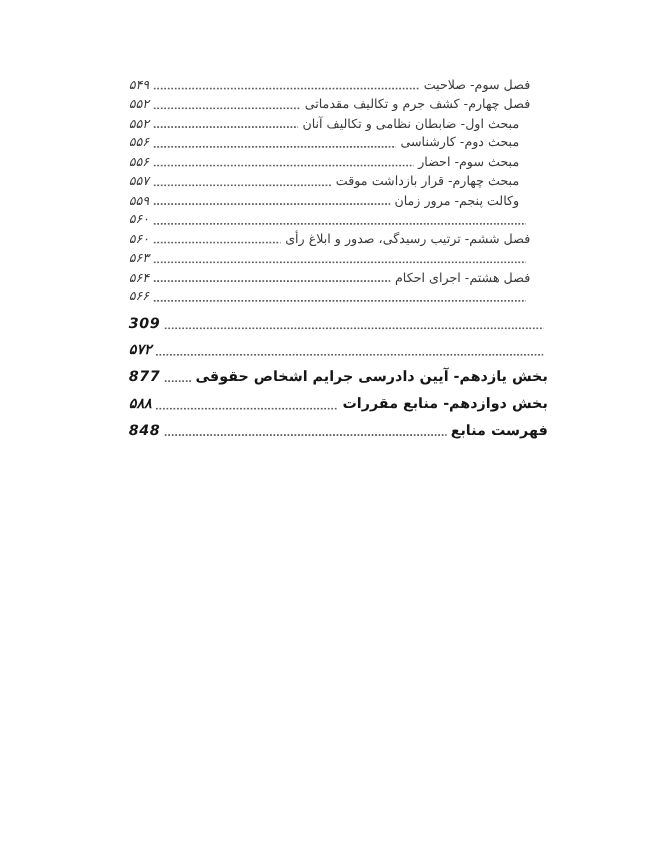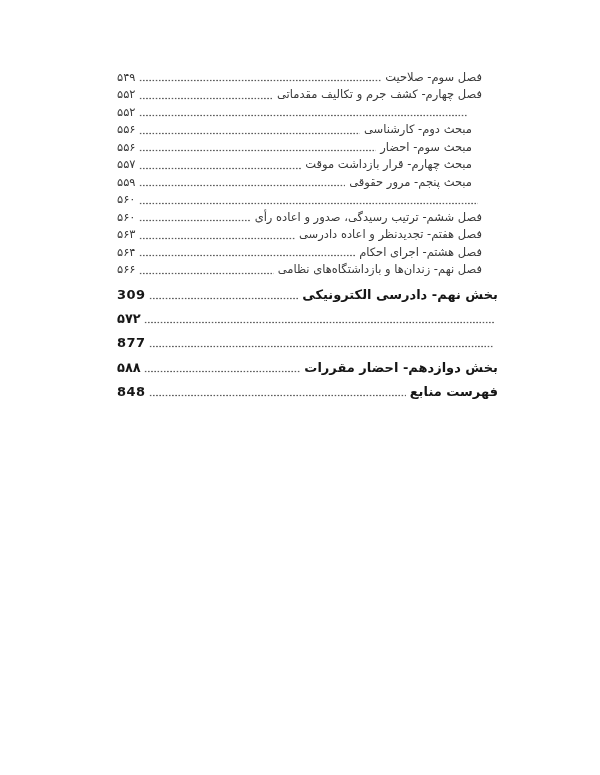--- a/index.html
+++ b/index.html
@@ -28,21 +28,21 @@
   }
   .toc-row {
     display: flex;
     align-items: center;
     height: 17.5px;
     color: #3a3a3a;
     font-size: 11.5px;
     white-space: nowrap;
   }
   .toc-row .title  { flex: 0 0 auto; }
-  .toc-row .pagenum { flex: 0 0 auto; letter-spacing: 0.5px; }
+  .toc-row .pagenum { flex: 0 0 auto; letter-spacing: 0.5px; font-style: italic; }
   .toc-row .leader {
     flex: 1 1 auto;
     min-width: 8px;
     height: 3px;
     margin-inline: 4px 3px;
     transform: translateY(4px);
     background-image: radial-gradient(circle, #5c5c5c 0.9px, rgba(0,0,0,0) 1.1px);
     background-size: 3.2px 3px;
     background-repeat: repeat-x;
     background-position: left center;
@@ -68,82 +68,81 @@
     <span class="title">فصل سوم- صلاحیت</span>
     <span class="leader"></span>
     <span class="pagenum">۵۴۹</span>
   </div>
       <div class="toc-row level-chapter">
     <span class="title">فصل چهارم- کشف جرم و تکالیف مقدماتی</span>
     <span class="leader"></span>
     <span class="pagenum">۵۵۲</span>
   </div>
       <div class="toc-row level-topic">
+    <span class="title">مبحث اول- ضابطان نظامی و تکالیف آنان</span>
     <span class="leader"></span>
     <span class="pagenum">۵۵۲</span>
   </div>
       <div class="toc-row level-topic">
     <span class="title">مبحث دوم- کارشناسی</span>
     <span class="leader"></span>
     <span class="pagenum">۵۵۶</span>
   </div>
       <div class="toc-row level-topic">
     <span class="title">مبحث سوم- احضار</span>
     <span class="leader"></span>
     <span class="pagenum">۵۵۶</span>
   </div>
       <div class="toc-row level-topic">
     <span class="title">مبحث چهارم- قرار بازداشت موقت</span>
     <span class="leader"></span>
     <span class="pagenum">۵۵۷</span>
   </div>
       <div class="toc-row level-topic">
-    <span class="title">مبحث پنجم- مرور حقوقی</span>
+    <span class="title">وکالت پنجم- مرور زمان</span>
     <span class="leader"></span>
     <span class="pagenum">۵۵۹</span>
   </div>
       <div class="toc-row level-chapter">
     <span class="leader"></span>
     <span class="pagenum">۵۶۰</span>
   </div>
       <div class="toc-row level-chapter">
-    <span class="title">فصل ششم- ترتیب رسیدگی، صدور و اعاده رأی</span>
+    <span class="title">فصل ششم- ترتیب رسیدگی، صدور و ابلاغ رأی</span>
     <span class="leader"></span>
     <span class="pagenum">۵۶۰</span>
   </div>
       <div class="toc-row level-chapter">
-    <span class="title">فصل هفتم- تجدیدنظر و اعاده دادرسی</span>
     <span class="leader"></span>
     <span class="pagenum">۵۶۳</span>
   </div>
       <div class="toc-row level-chapter">
     <span class="title">فصل هشتم- اجرای احکام</span>
     <span class="leader"></span>
     <span class="pagenum">۵۶۴</span>
   </div>
       <div class="toc-row level-chapter">
-    <span class="title">فصل نهم- زندان‌ها و بازداشتگاه‌های نظامی</span>
     <span class="leader"></span>
     <span class="pagenum">۵۶۶</span>
   </div>
       <div class="toc-row level-section">
-    <span class="title">بخش نهم- دادرسی الکترونیکی</span>
     <span class="leader"></span>
     <span class="pagenum">309</span>
   </div>
       <div class="toc-row level-section">
     <span class="leader"></span>
     <span class="pagenum">۵۷۲</span>
   </div>
       <div class="toc-row level-section">
+    <span class="title">بخش یازدهم- آیین دادرسی جرایم اشخاص حقوقی</span>
     <span class="leader"></span>
     <span class="pagenum">877</span>
   </div>
       <div class="toc-row level-section">
-    <span class="title">بخش دوازدهم- احضار مقررات</span>
+    <span class="title">بخش دوازدهم- منابع مقررات</span>
     <span class="leader"></span>
     <span class="pagenum">۵۸۸</span>
   </div>
       <div class="toc-row level-section">
     <span class="title">فهرست منابع</span>
     <span class="leader"></span>
     <span class="pagenum">848</span>
   </div>
     </div>
 </div>

